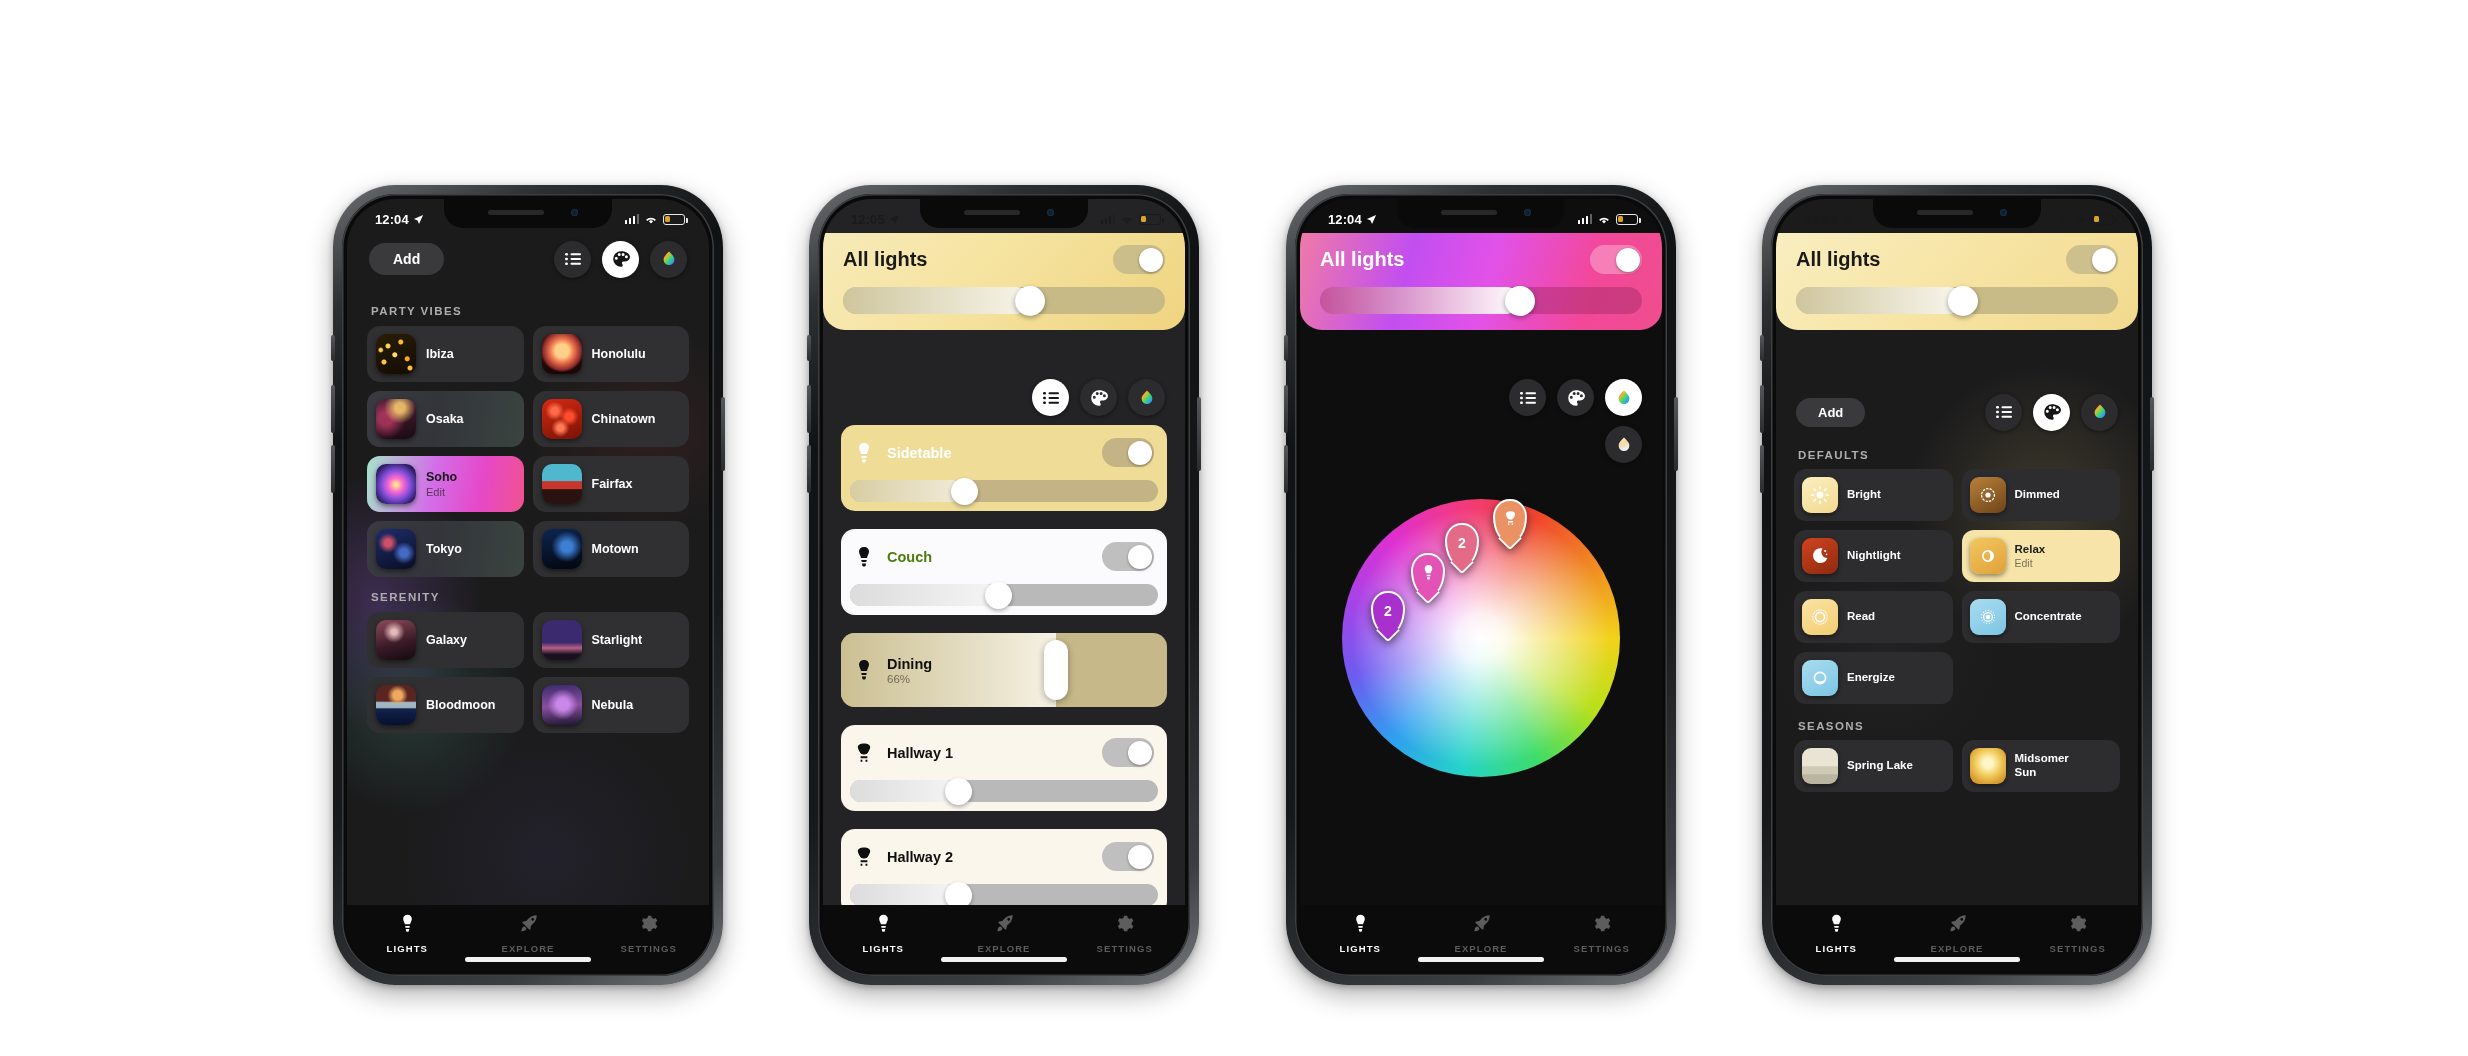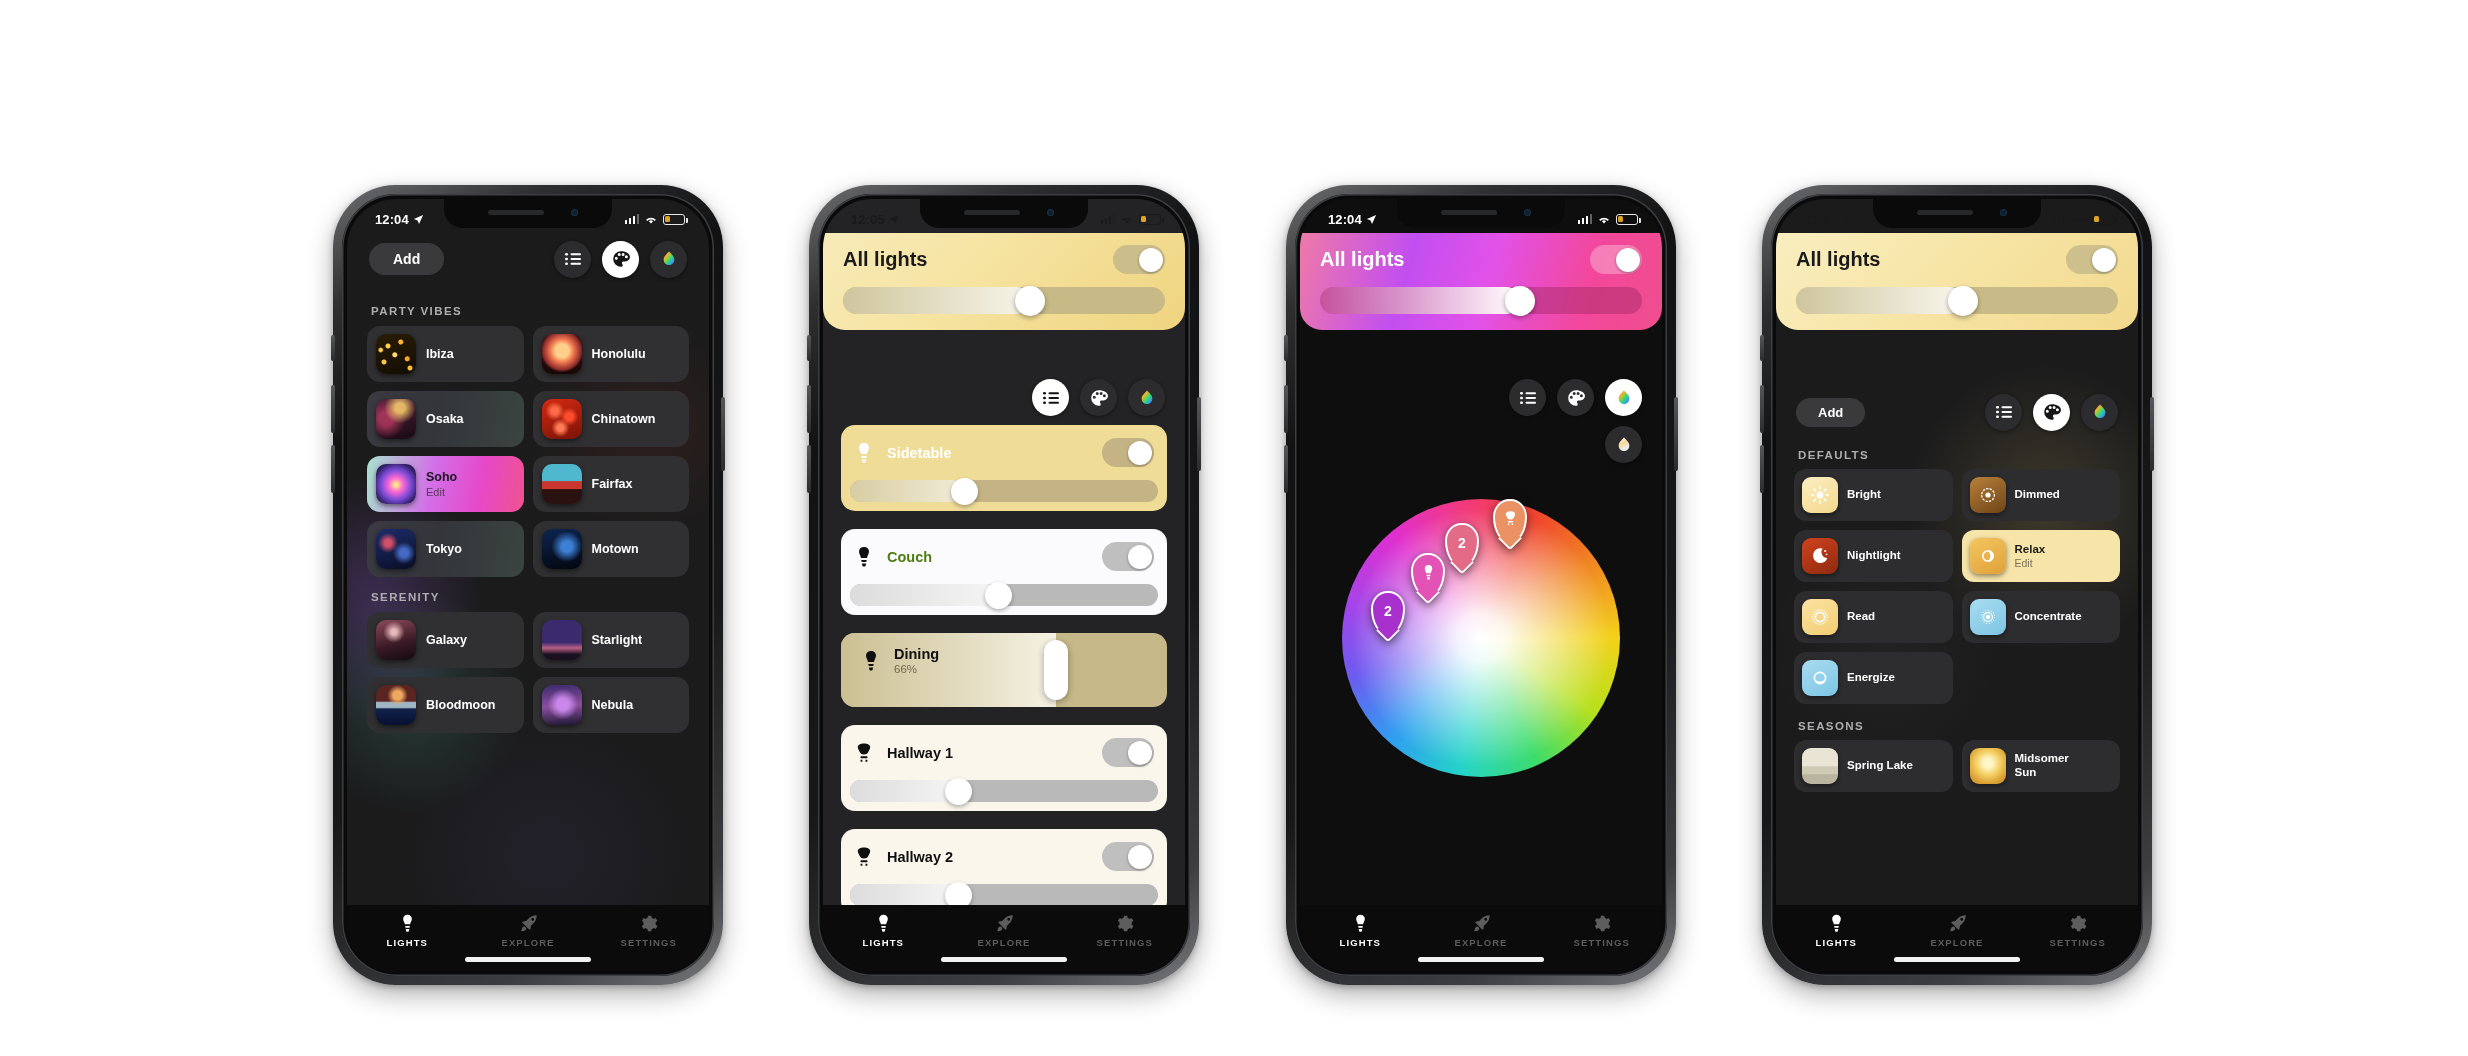--- a/index.html
+++ b/index.html
@@ -70,21 +70,21 @@
     position:absolute; bottom:9px; left:50%; transform:translateX(-50%);
     width:126px; height:5px; border-radius:3px; background:#f2f2f2; z-index:35;
   }
 
   
   .tabbar{
     position:absolute; bottom:0; left:0; right:0; height:66px;
     background:#0b0b0c; display:flex; align-items:flex-start;
     padding-top:9px; z-index:28;
   }
-  .tab{ flex:1; display:flex; flex-direction:column; align-items:center; gap:4px; }
+  .tab{ flex:1; display:flex; flex-direction:column; align-items:center; gap:10px; }
   .tab .tl{ font-size:9.5px; font-weight:bold; letter-spacing:1.1px; color:#5d5d5e; }
   .tab.active .tl{ color:#ffffff; }
   .tab svg{ width:19px; height:19px; fill:#5d5d5e; }
   .tab.active svg{ fill:#ffffff; }
 
   
   .modebtns{ display:flex; gap:11px; align-items:center; }
   .mbtn{
     width:37px; height:37px; border-radius:50%;
     background:#2c2c2e; display:flex; align-items:center; justify-content:center;
@@ -162,21 +162,21 @@
   .p2-btnrow{ position:absolute; top:180px; right:20px; z-index:24; }
   .lightlist{ position:absolute; top:226px; left:18px; right:18px; bottom:66px; z-index:12; overflow:hidden; }
   .lrow{ border-radius:14px; margin-bottom:18px; overflow:hidden; position:relative; }
   .lrow-main{ display:flex; align-items:center; gap:13px; padding:13px 13px; }
   .lrow-main .bulb{ width:20px; height:22px; flex:none; }
   .lrow .lname{ font-size:14.5px; font-weight:bold; flex:1; }
   .lrow .lpct{ font-size:11.5px; color:#6f6a52; margin-top:1px; }
   .lrow .rowslider{ height:22px; margin:0 9px 9px; border-radius:11px; position:relative; background:#b9b9b9; }
   .lrow .rowslider .f{ position:absolute; left:0; top:0; bottom:0; border-radius:11px; background:linear-gradient(90deg,#dcdcdc,#f5f5f5); }
   .lrow .rowslider .k{ position:absolute; top:-2.5px; width:27px; height:27px; border-radius:50%; background:#fff; box-shadow:0 2px 4px rgba(0,0,0,.3);}
-  .lrow.drag{ height:74px; display:flex; align-items:flex-start;padding-left:7px; }
+  .lrow.drag{ height:74px; display:flex; align-items:center; }
   .lrow.drag .dragfill{ position:absolute; left:0; top:0; bottom:0; }
   .lrow.drag .draghandle{
     position:absolute; top:7px; bottom:7px; width:24px; border-radius:12px;
     background:#fff; box-shadow:0 2px 7px rgba(0,0,0,.33);
   }
 
   
   .p3 .screen{ background:#0e0e0f; }
   .p3-btnrow{ position:absolute; top:180px; right:20px; z-index:24; display:flex; flex-direction:column; align-items:flex-end; gap:10px; }
   .wheel{

